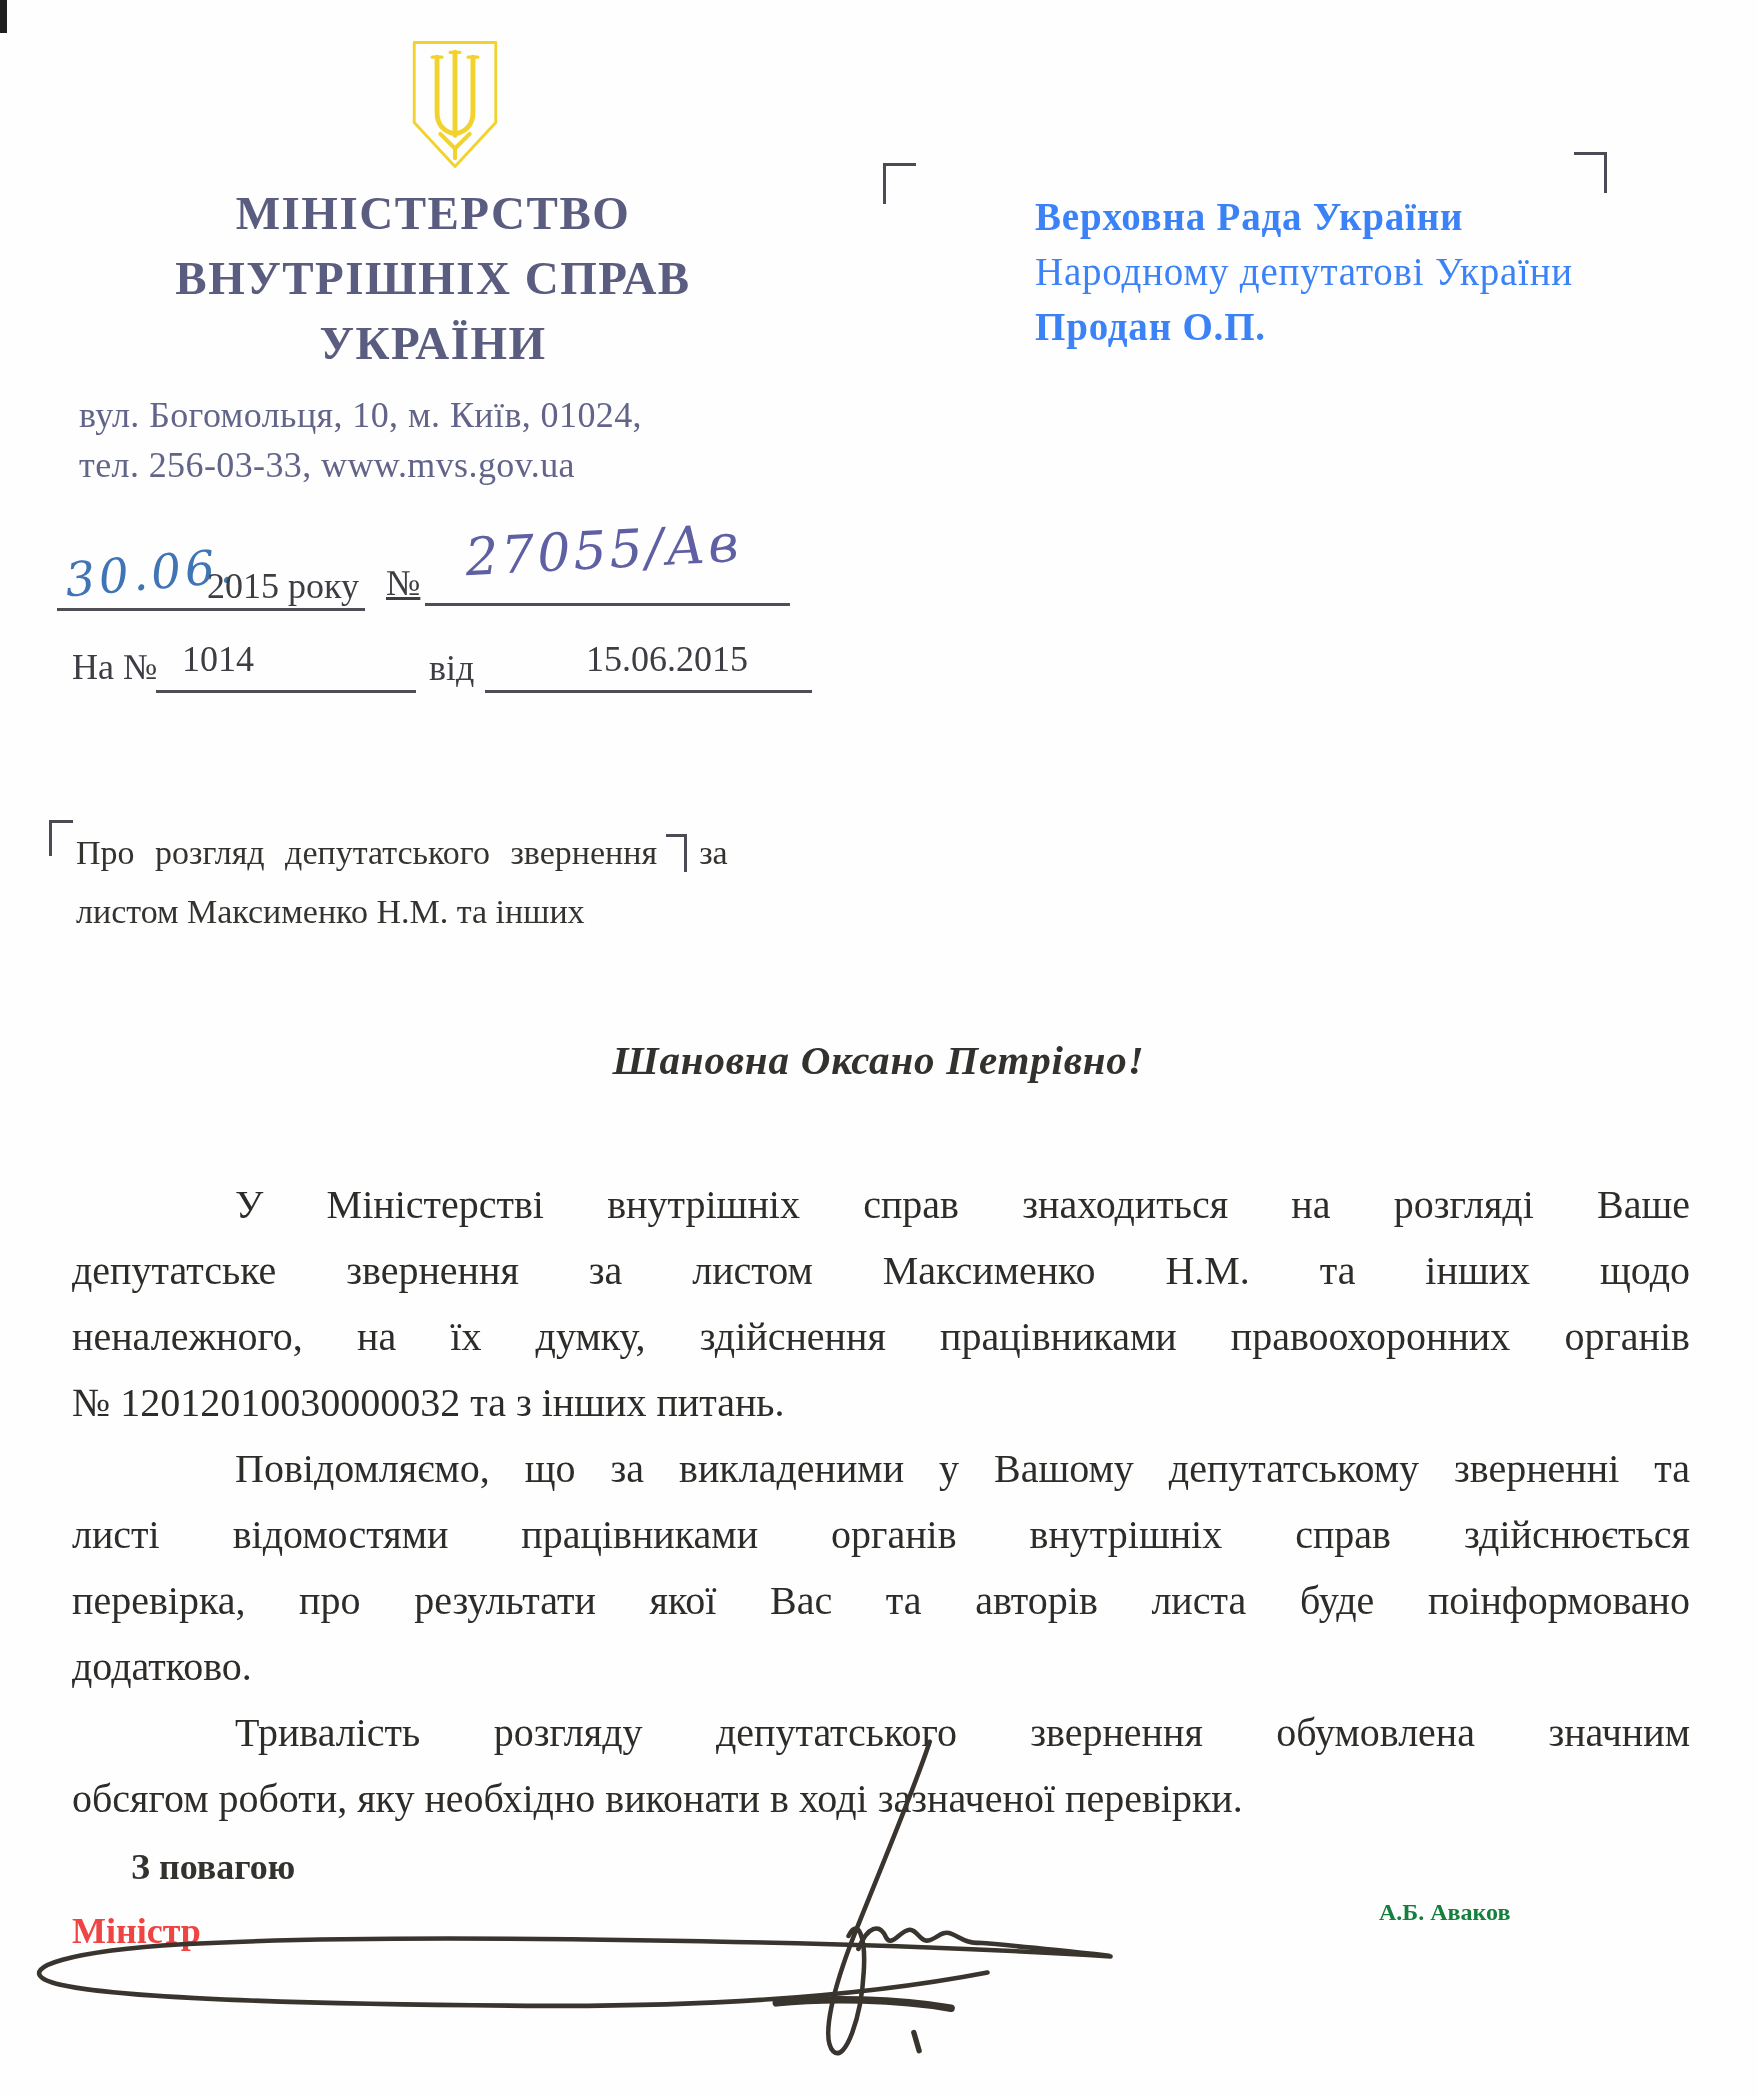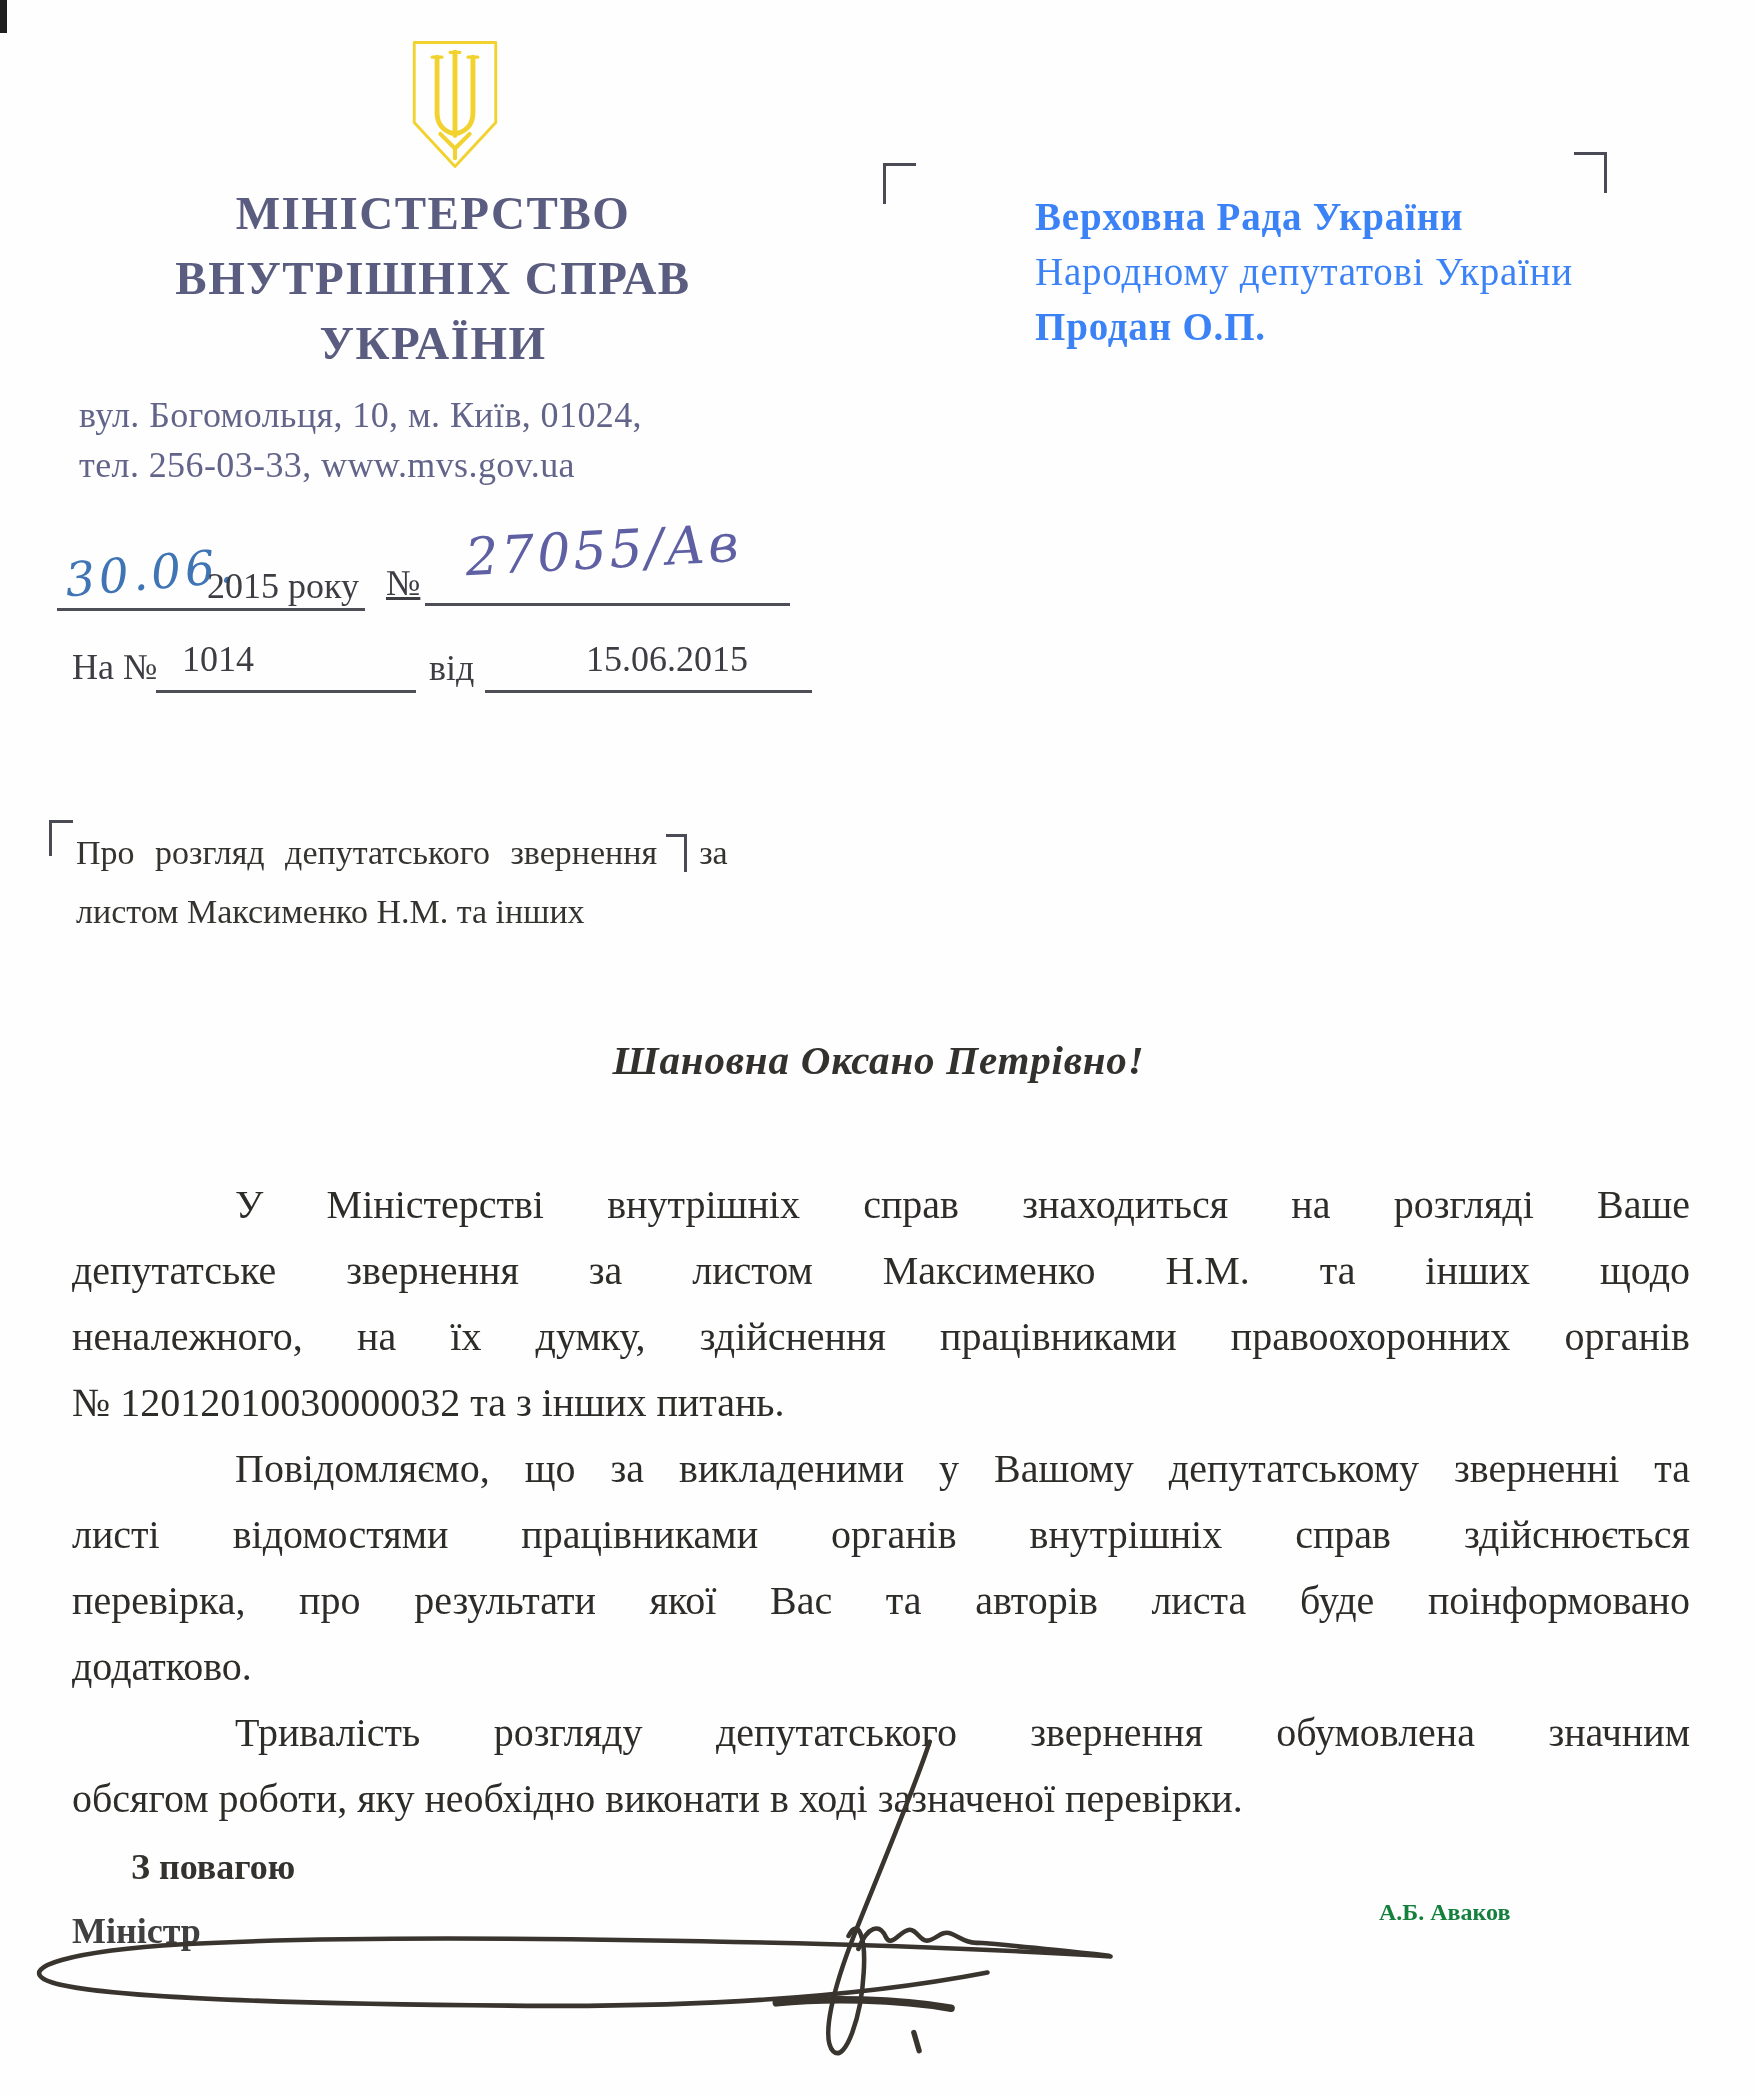--- a/index.html
+++ b/index.html
@@ -52,21 +52,21 @@
 
   
   .body{position:absolute;left:72px;top:1172px;width:1618px;font-size:40px;
         line-height:66px;color:#2e2c29;}
   .bline{text-align:justify;text-align-last:justify;}
   .bline.first{padding-left:163px;}
   .bline.last{text-align-last:left;}
 
   
   .closing{position:absolute;left:131px;top:1846px;font-size:36px;font-weight:bold;color:#34322f;}
-  .position{position:absolute;left:72px;top:1910px;font-size:36px;font-weight:bold;color:#404040;}
+  .position{position:absolute;left:72px;top:1910px;font-size:36px;font-weight:bold;color:#ef4444;}
   .name{position:absolute;left:1379px;top:1899px;font-size:24px;font-weight:bold;color:#15803d;}
   .sig{position:absolute;left:0;top:0;width:1757px;height:2097px;pointer-events:none;}
 </style>
 </head>
 <body>
 
 <div class="page">
 
   <div class="sliver"></div>
 

